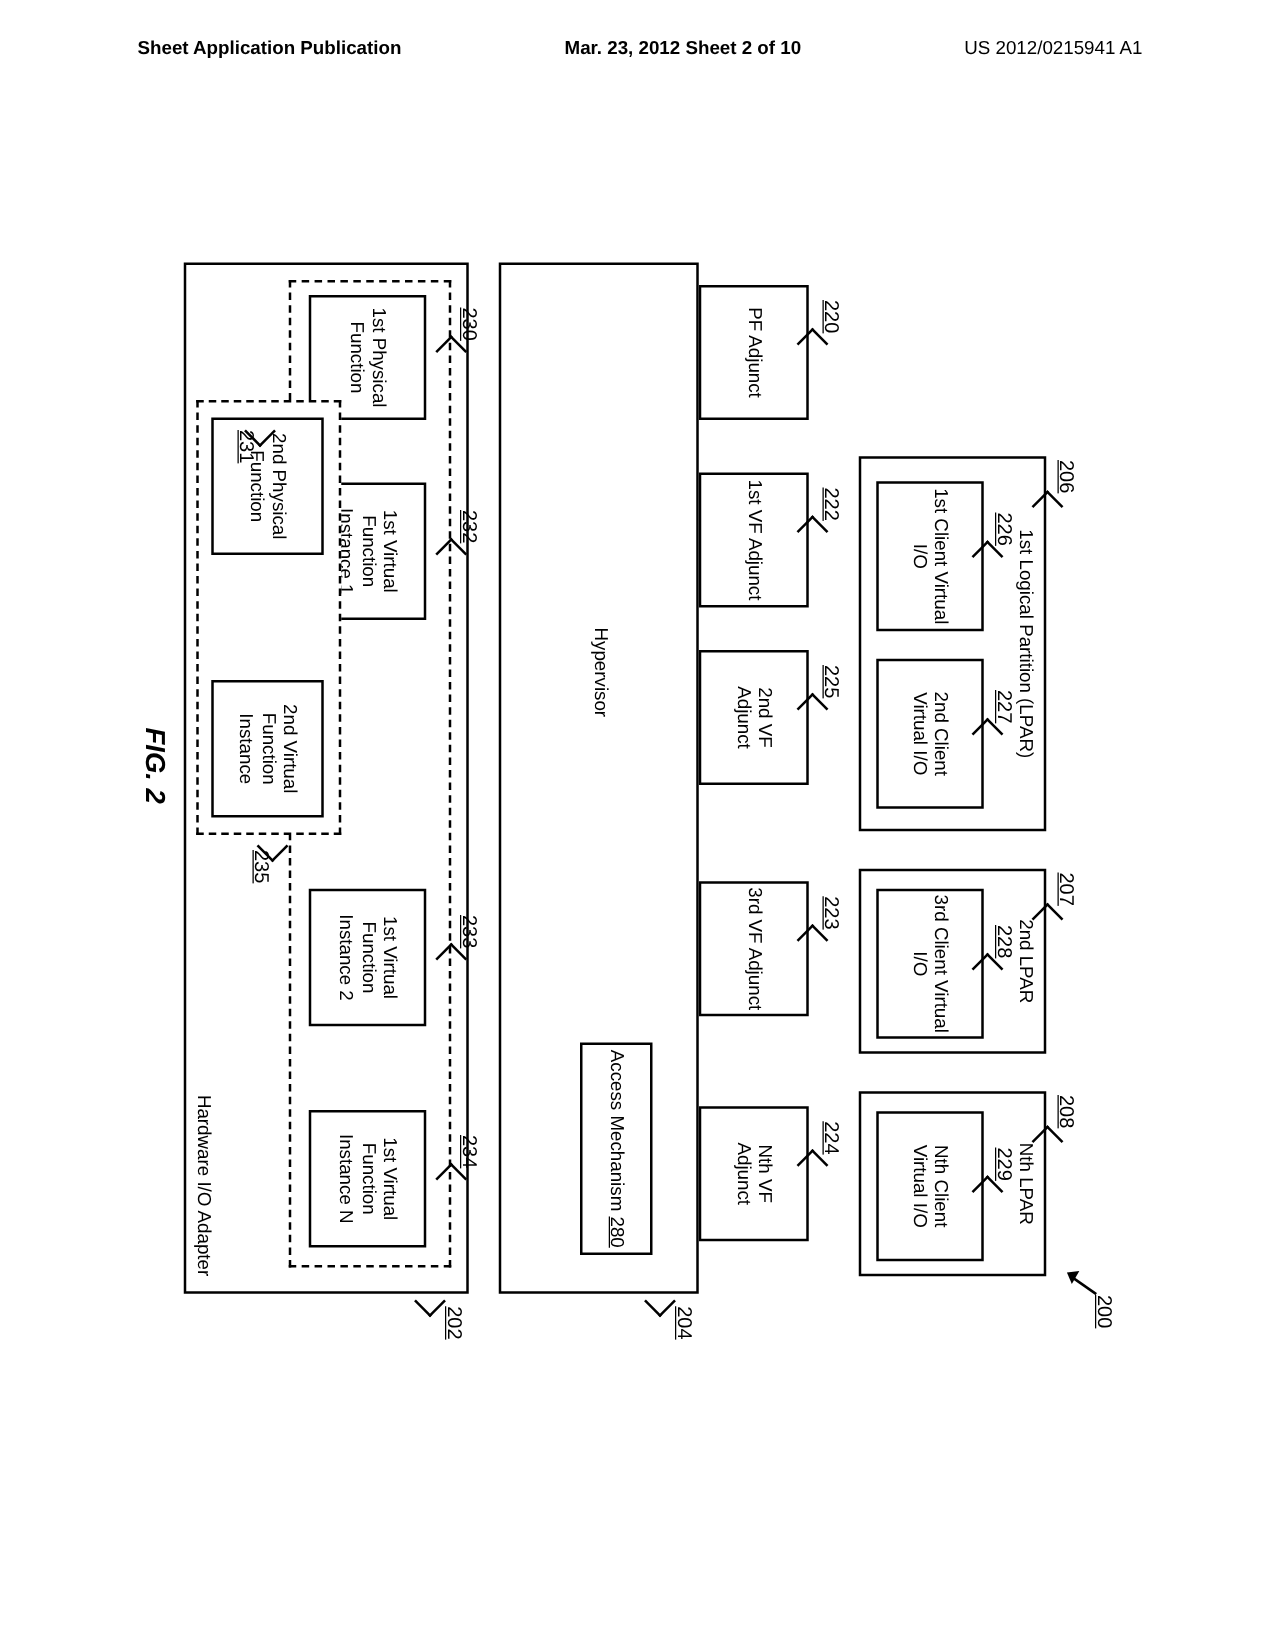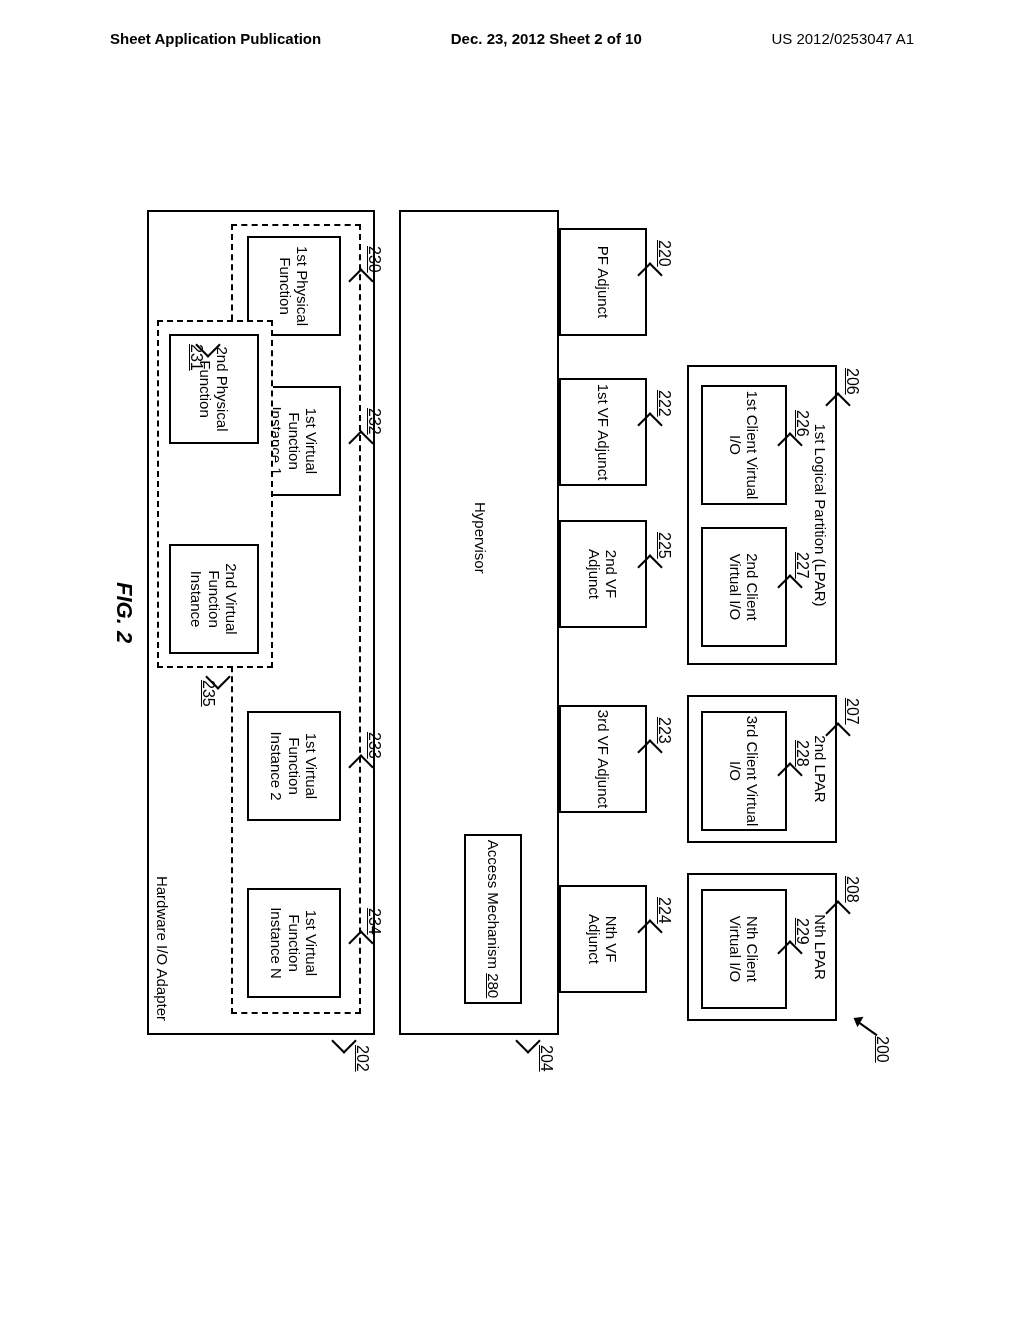--- a/index.html
+++ b/index.html
@@ -92,22 +92,22 @@
     position: absolute;
     width: 2px;
     background: #000;
   }
 </style>
 </head>
 <body>
 
 <div class="page-header">
   <span class="left">Sheet Application Publication</span>
-  <span class="mid">Dec. 23, 2012  Sheet 2 of 10</span>
-  <span class="right">US 2012/0253047 A1</span>
+  <span class="mid">Mar. 23, 2012  Sheet 2 of 10</span>
+  <span class="right">US 2012/0215941 A1</span>
 </div>
 
 <div class="diagram-wrap">
   <div class="diagram">
 
     <div class="ref" style="left:836px; top:-6px;">
       <u>200</u>
     </div>
     <div class="arrowstem" style="left:828px; top:6px; height:22px; transform:rotate(35deg);"></div>
     <div class="arrowhead" style="left:814px; top:24px; transform:rotate(30deg);"></div>

